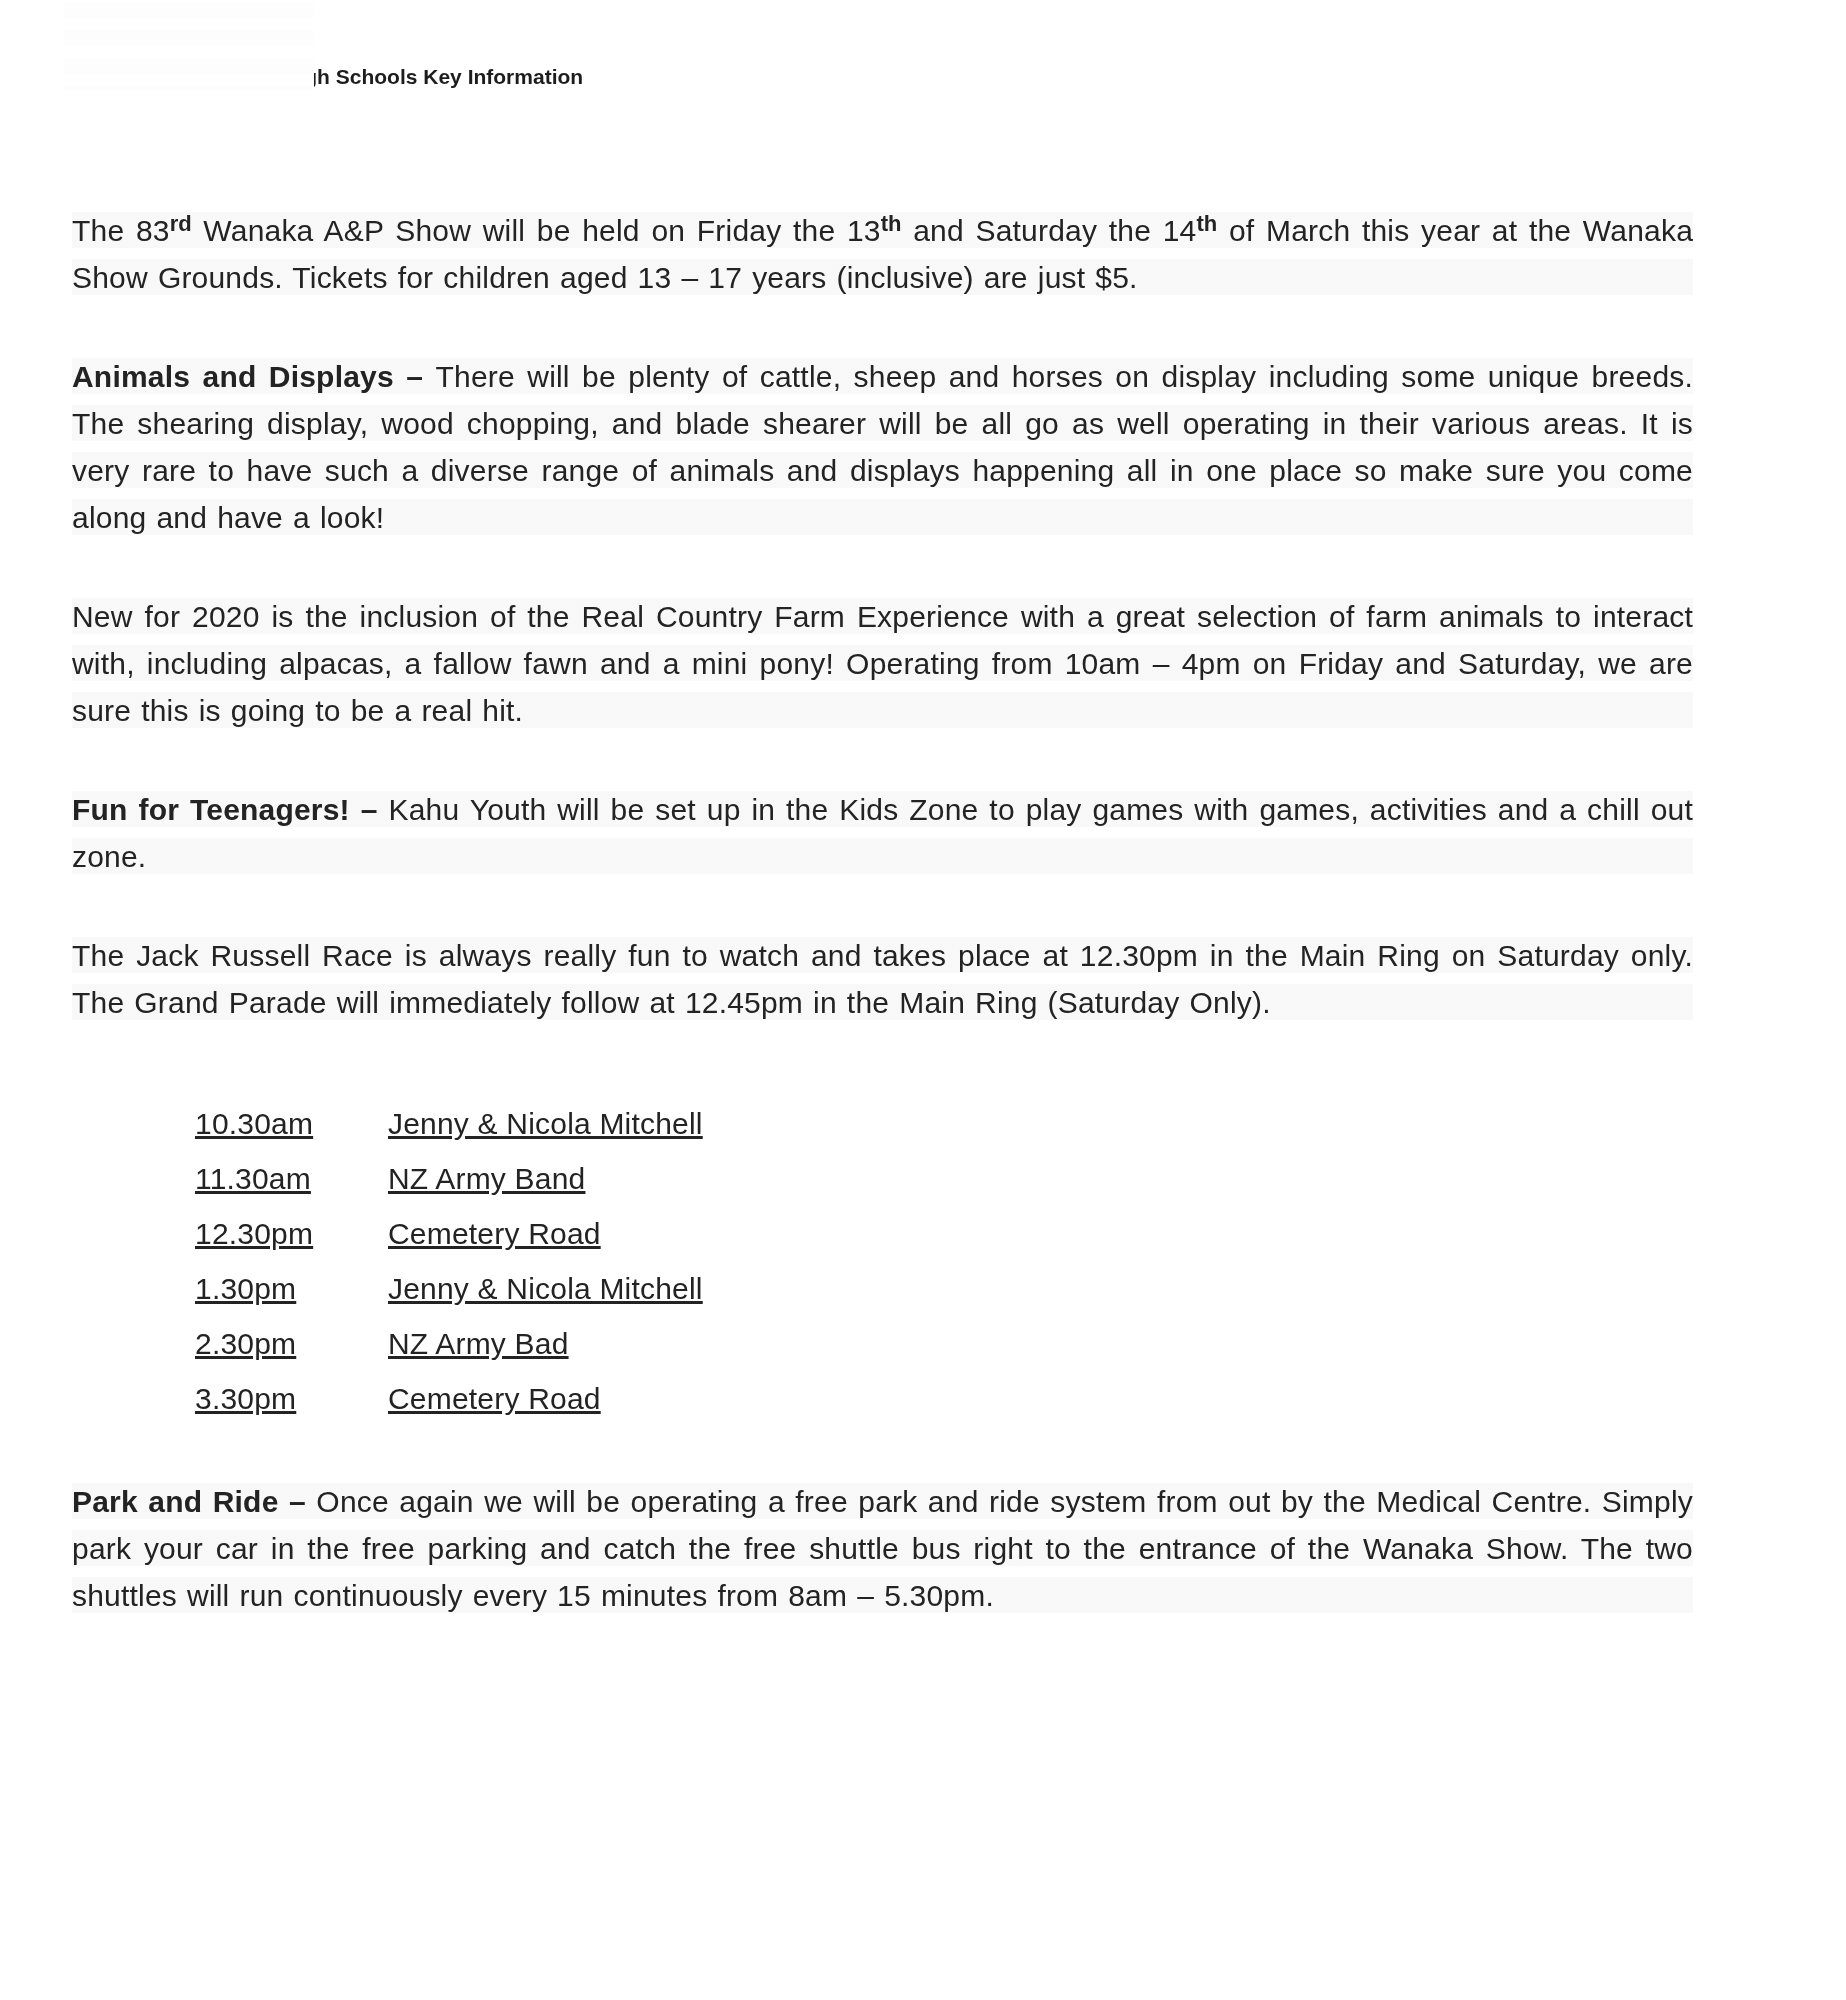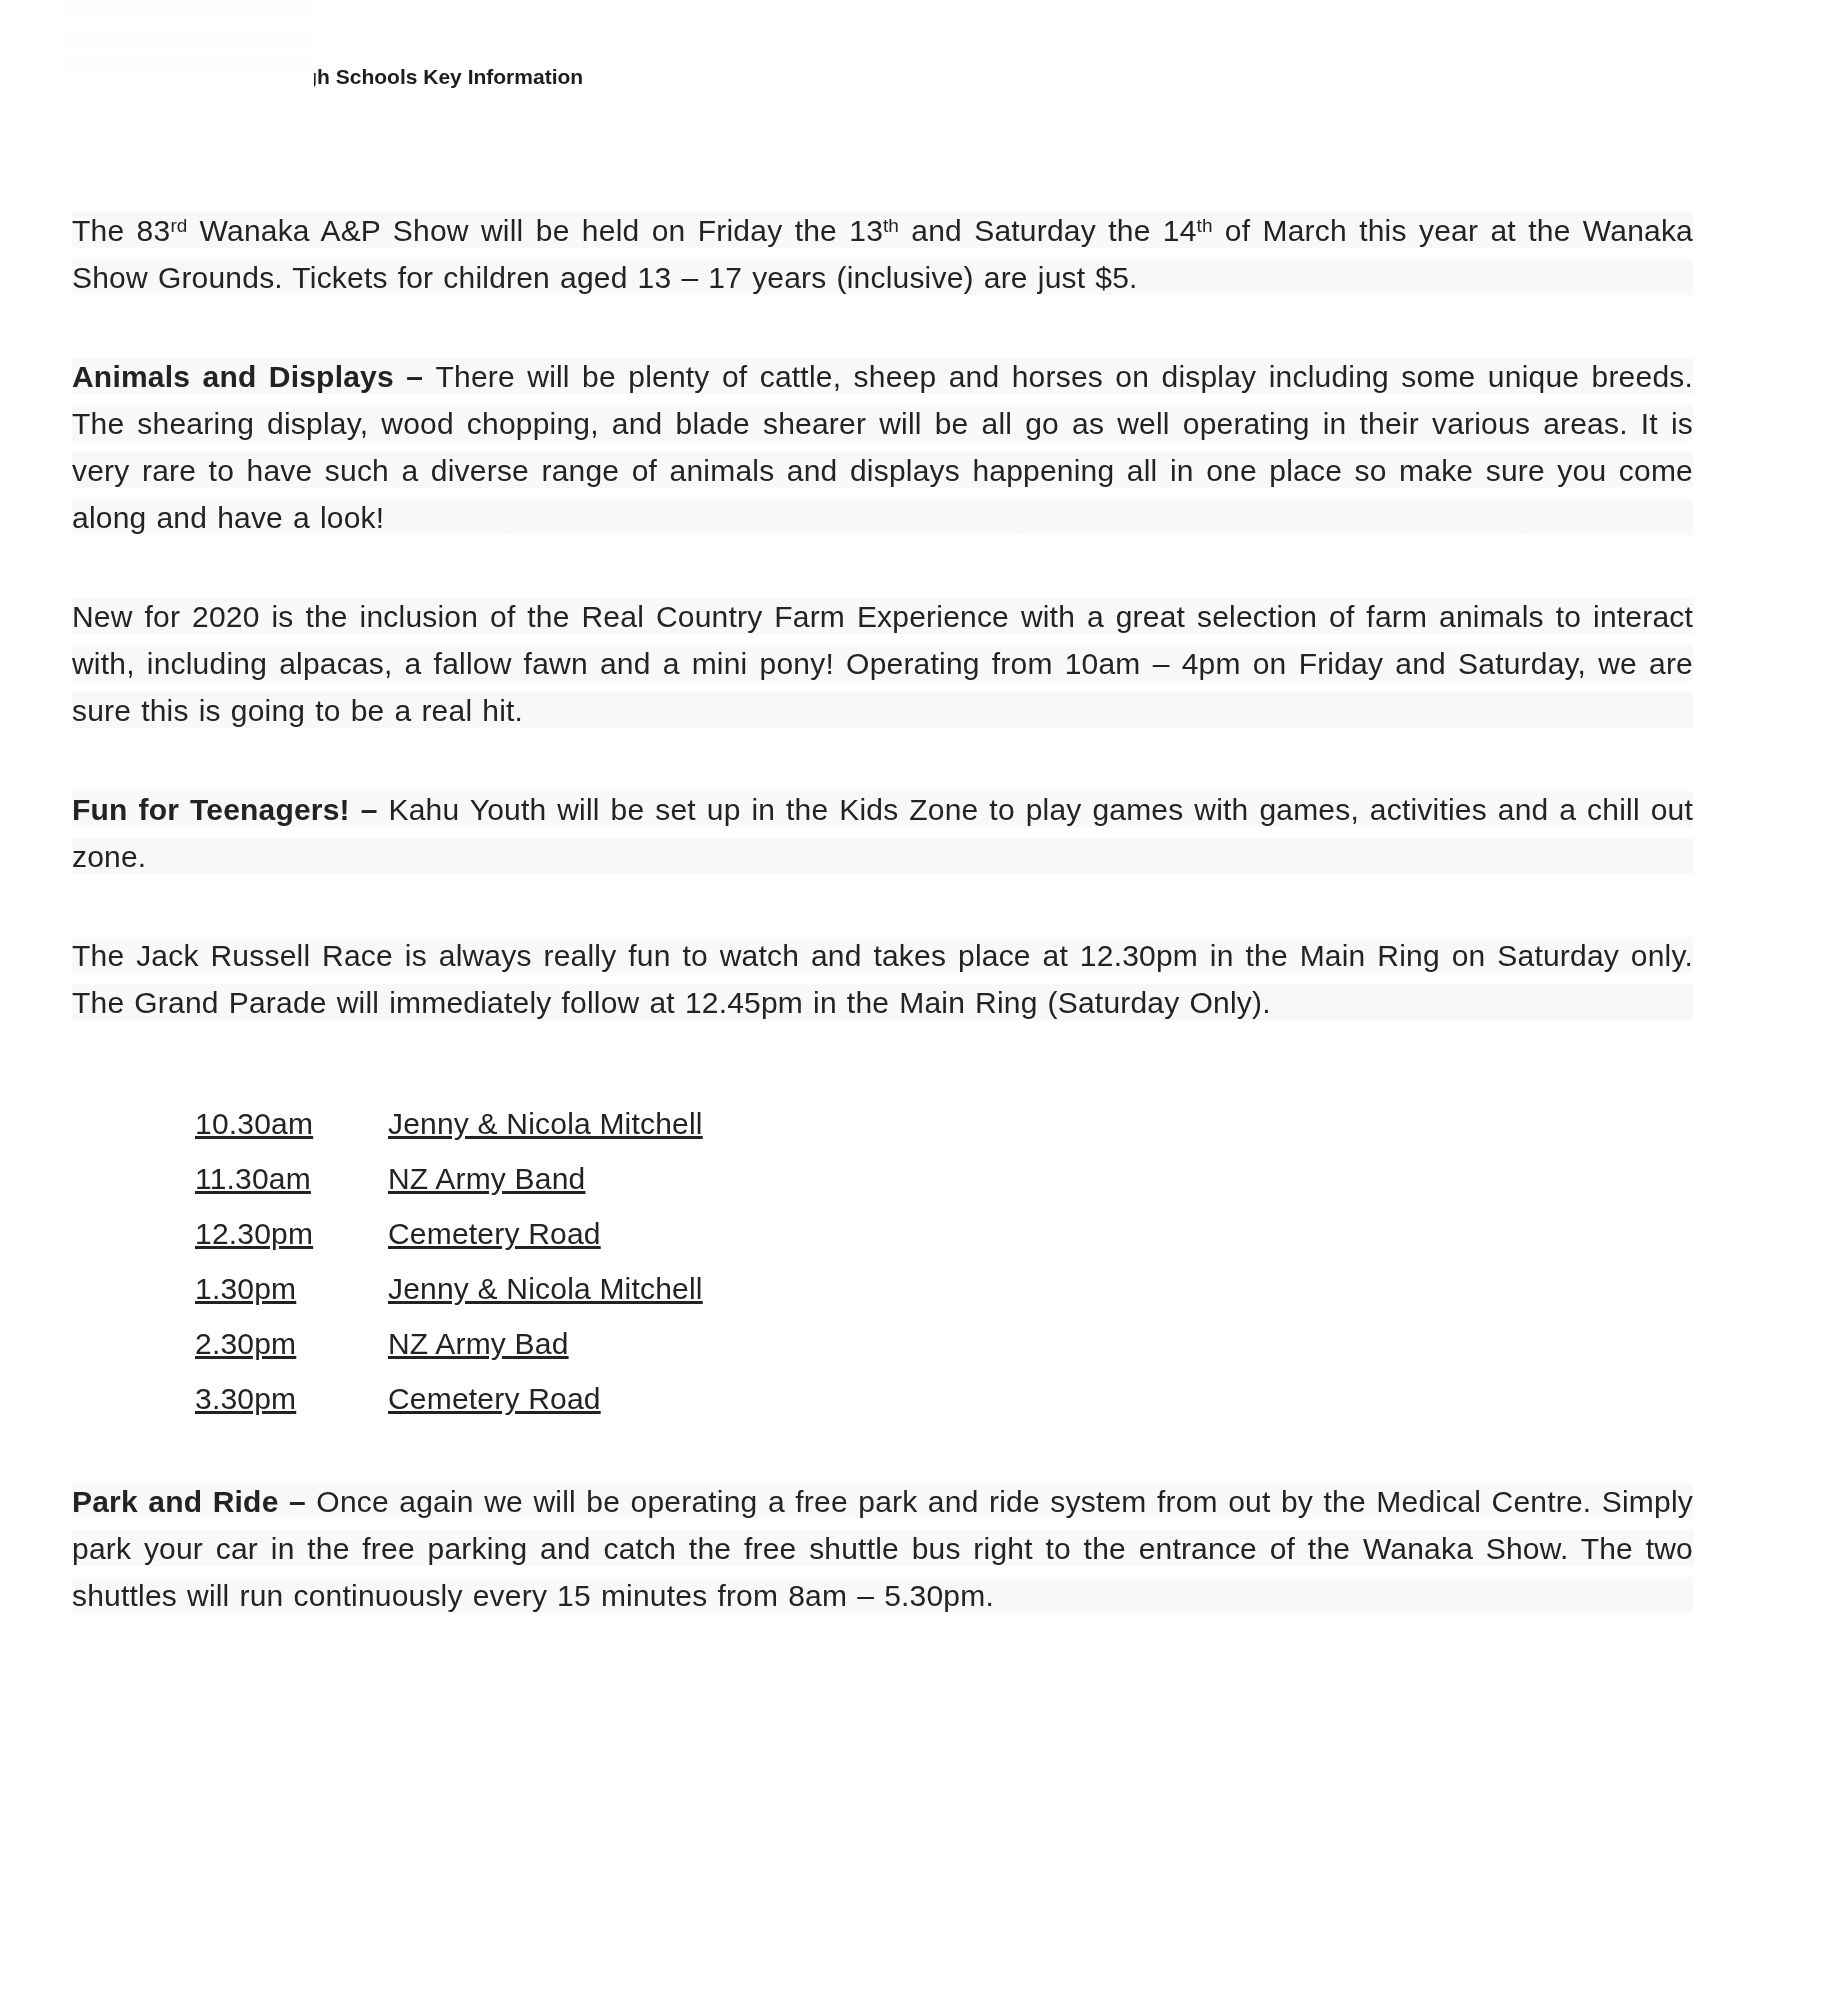--- a/index.html
+++ b/index.html
@@ -46,26 +46,27 @@
     background-image: repeating-linear-gradient(
       to bottom,
       rgba(255,255,255,0) 0px, rgba(255,255,255,0) 5px,
       rgba(125,125,125,0.05) 5px, rgba(125,125,125,0.05) 41px,
       rgba(255,255,255,0) 41px, rgba(255,255,255,0) 47px
     );
   }
   p.first-para { margin-top: 108px; }
   .lead { font-weight: bold; }
   sup.ordinal {
-    font-size: 19px;
+    font-size: 22px;
     line-height: 0;
     position: relative;
     top: -0.45em;
     vertical-align: baseline;
     letter-spacing: 0;
+    font-weight: bold;
   }
   a.email-link {
     color: #3535a8;
     text-decoration: underline;
     text-decoration-thickness: 2px;
     text-underline-offset: 4px;
   }
   .schedule {
     margin-top: 70px;
     padding-left: 123px;

